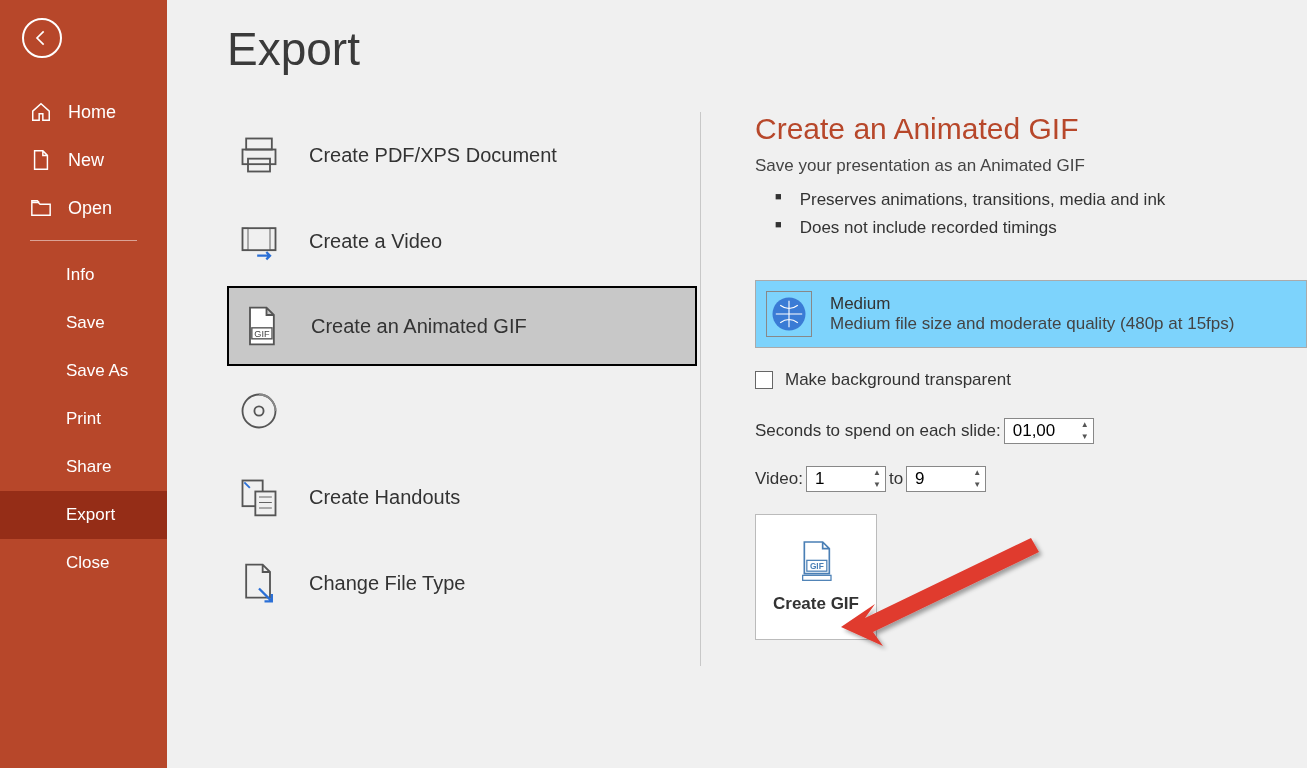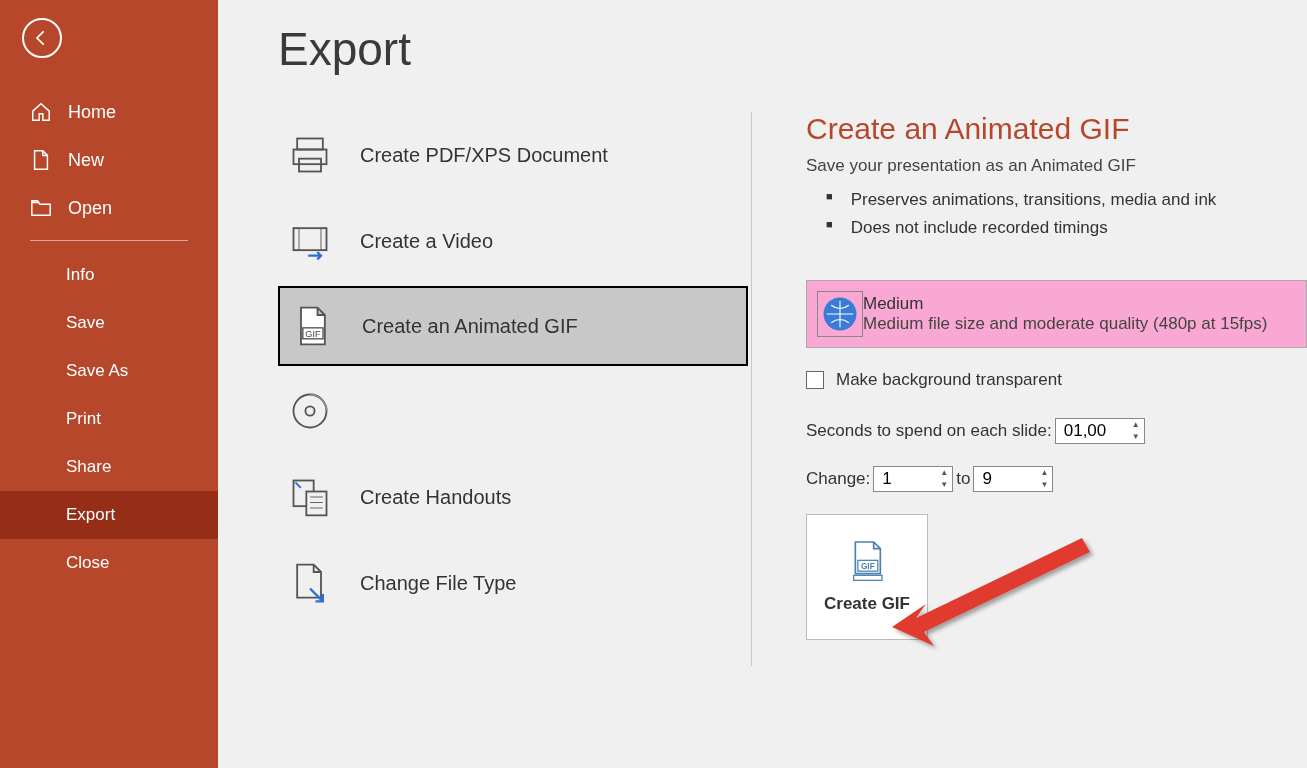--- a/index.html
+++ b/index.html
@@ -7,21 +7,21 @@
     font-family: "Segoe UI", "Segoe UI Light", Arial, sans-serif;
     background: #f0f0f0;
     width: 1307px;
     height: 768px;
     overflow: hidden;
     display: flex;
     color: #333;
   }
   
   .sidebar {
-    width: 218px;
+    width: 167px;
     background: #b7472a;
     color: #fff;
     display: flex;
     flex-direction: column;
     padding-top: 18px;
   }
   .back-circle {
     width: 40px; height: 40px;
     border: 2px solid #fff;
     border-radius: 50%;
@@ -100,25 +100,26 @@
     font-weight: 400;
     margin-bottom: 10px;
   }
   .det-sub { font-size: 17px; color: #444; margin-bottom: 10px; }
   .bullets { list-style: none; padding-left: 20px; margin-bottom: 38px;}
   .bullets li { font-size: 17px; color: #333; padding: 4px 0; display:flex; gap: 18px;}
   .bullets li::before { content: "■"; font-size: 11px; color:#333; }
 
   .quality-box {
     border: 1px solid #aaa;
-    background: #f9a8d4;
+    background: #7dd3fc;
     display: flex;
     align-items: center;
     height: 68px;
     padding: 6px 10px;
+    gap: 18px;
     margin-bottom: 22px;
   }
   .quality-icon {
     width: 46px; height: 46px;
     border: 1px solid #888;
     display:flex;align-items:center;justify-content:center;
   }
   .quality-text { display:flex; flex-direction:column; }
   .quality-text .q1 { font-size: 17px; }
   .quality-text .q2 { font-size: 17px; color:#444; }
@@ -341,21 +342,21 @@
         <div class="spinner wide">
           <input value="01,00" style="">
           <div class="arrows">
               <div>▲</div>
               <div>▼</div>
             </div>
         </div>
       </div>
 
       <div class="field-row">
-        <span>Change:</span>
+        <span>Video:</span>
         <div class="spinner">
           <input value="1" style="">
           <div class="arrows">
               <div>▲</div>
               <div>▼</div>
             </div>
         </div>
         <span>to</span>
         <div class="spinner">
           <input value="9" style="">

